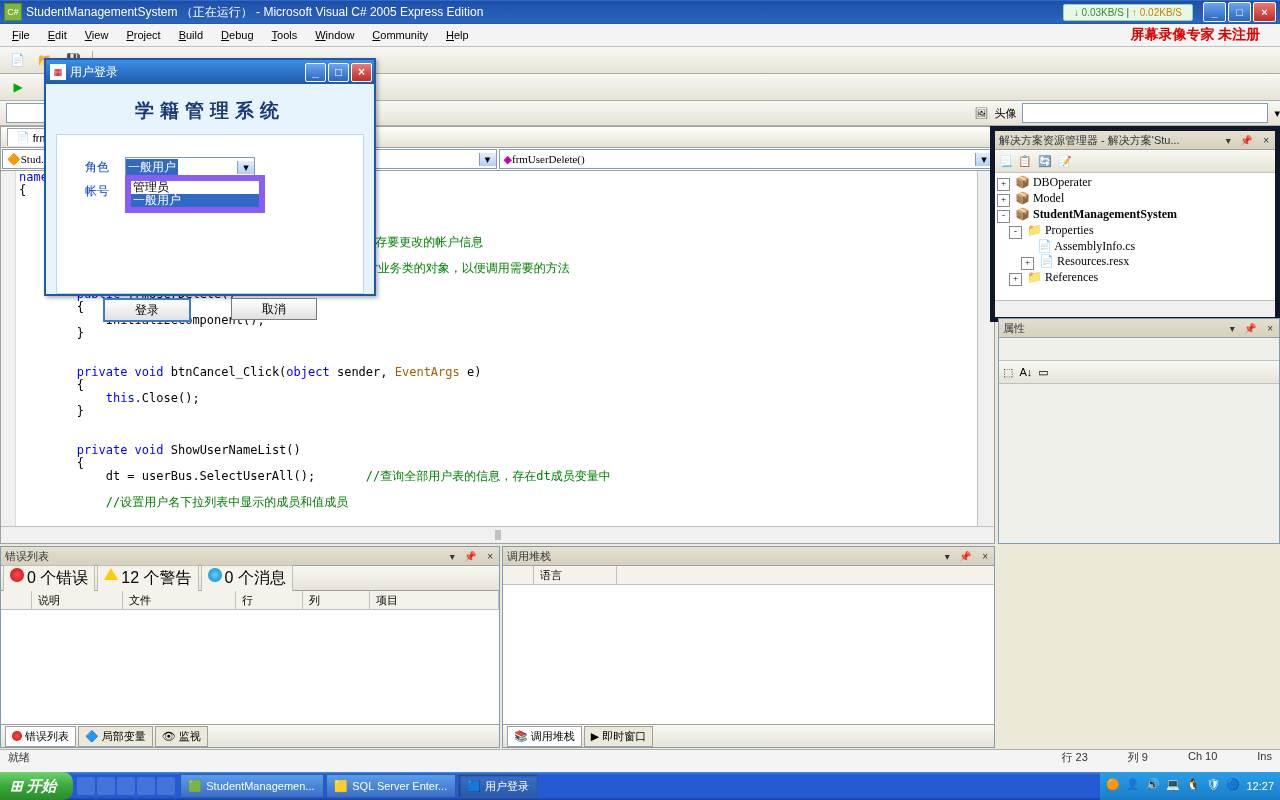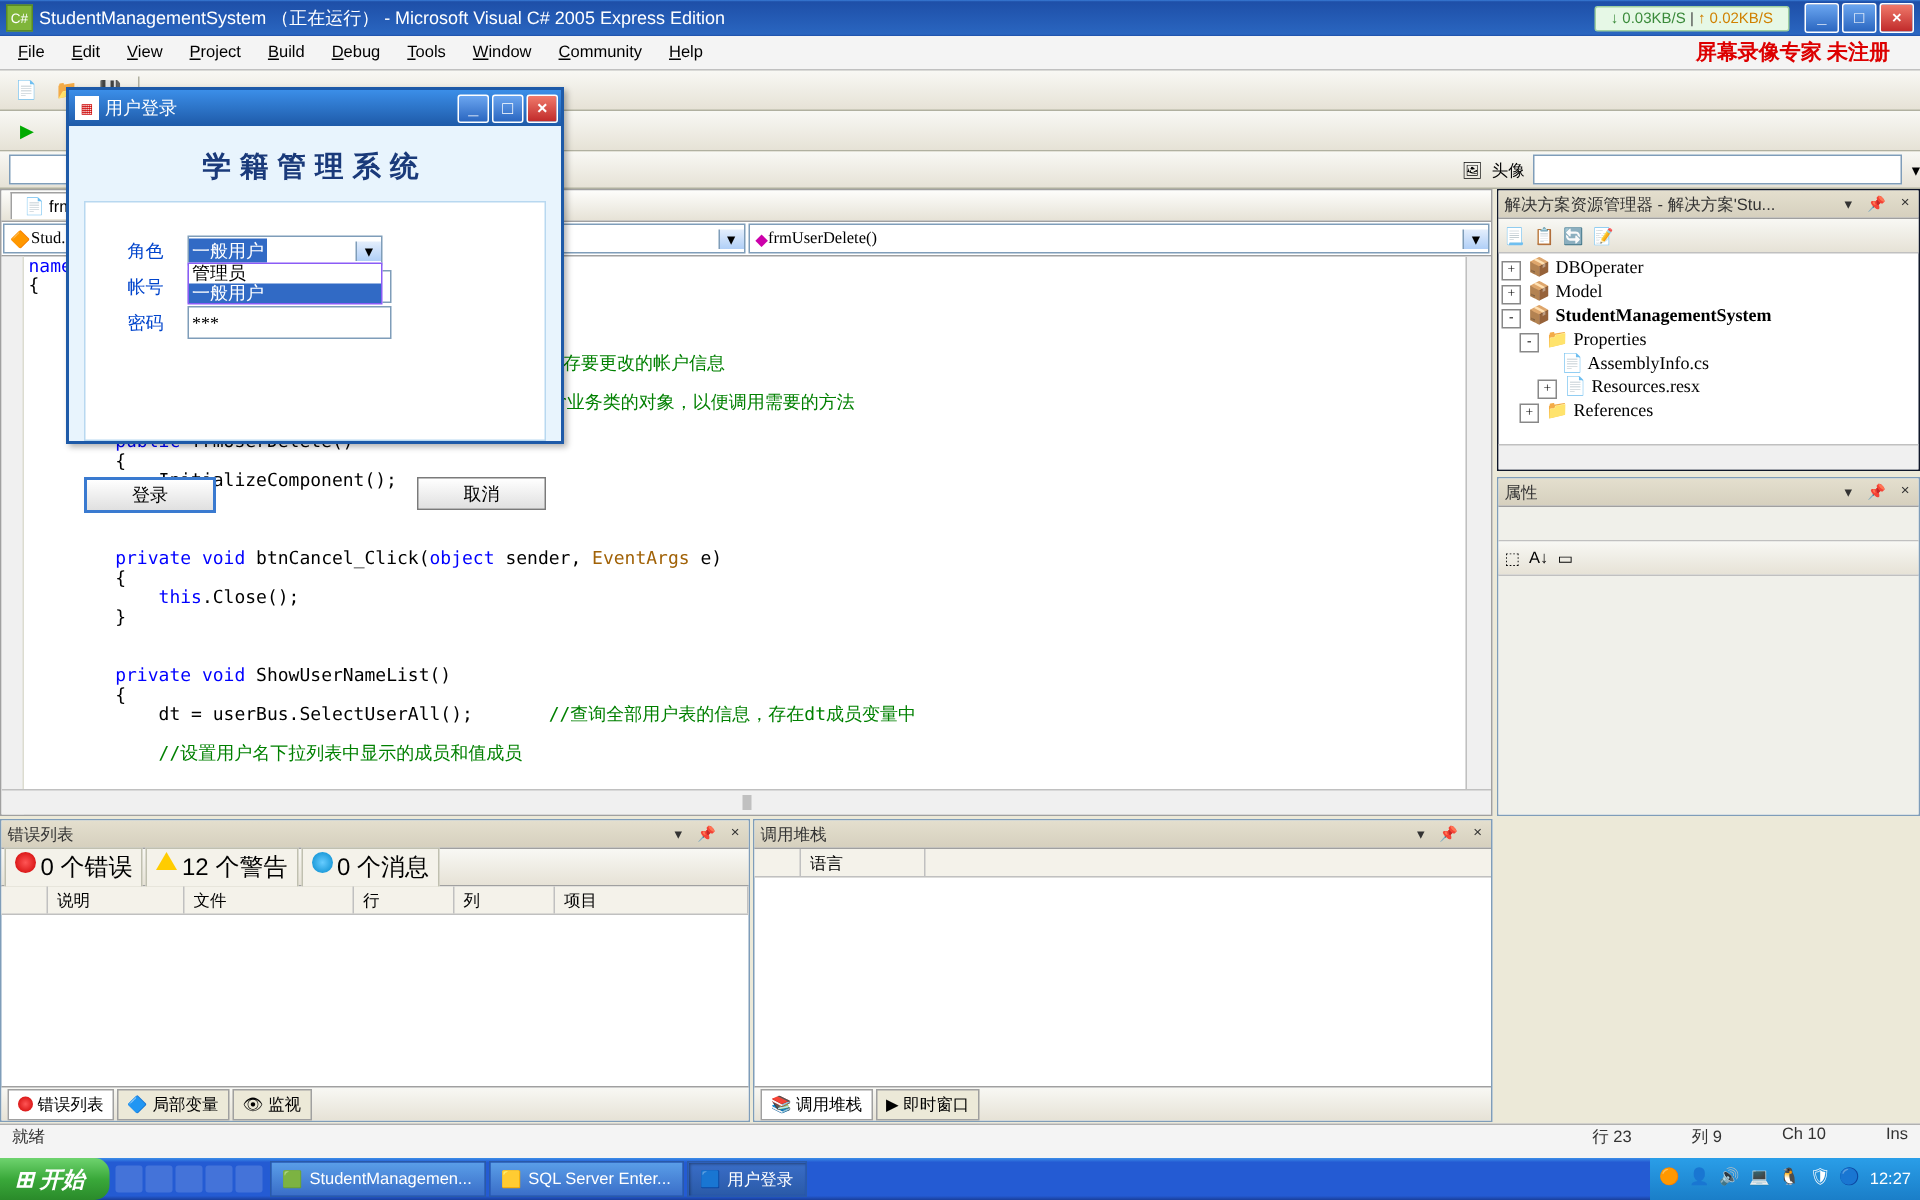--- a/index.html
+++ b/index.html
@@ -32,21 +32,21 @@
 .edcombos .cbx .dra{margin-left:auto;width:16px;text-align:center;background:linear-gradient(#e4eefc,#b0cff7);border-left:1px solid #7f9db9}
 .code{flex:1;overflow:hidden;position:relative}
 .code .gutter{position:absolute;left:0;top:0;bottom:0;width:14px;background:#f0f0f0;border-right:1px solid #dcdcd0}
 .code pre{position:absolute;left:18px;top:0;right:0;margin:0;font-family:NSimSun,Consolas,monospace;font-size:12px;line-height:13px;white-space:pre}
 .code .scroll{position:absolute;right:0;top:0;bottom:16px;width:16px;background:#f0f0f0;border-left:1px solid #c0c0c0}
 .code .hscroll{position:absolute;left:0;right:0;bottom:0;height:16px;background:#f0f0f0;border-top:1px solid #c0c0c0;display:flex;align-items:center;justify-content:center}
 .code .hscroll .thumb{width:6px;height:10px;background:#c0c0c0}
 .kw{color:#0000ff}
 .cm{color:#008000}
 .tp{color:#a16207}
-.solexp{position:absolute;right:0;top:0;width:280px;height:186px;border:1px solid #0f172a;background:#fff;display:flex;flex-direction:column}
+.solexp{position:absolute;right:0;top:0;width:280px;height:186px;border:5px solid #0f172a;background:#fff;display:flex;flex-direction:column}
 .panehdr{height:18px;background:linear-gradient(#e4dfce,#d6d0be);border-bottom:1px solid #a0a0a0;display:flex;align-items:center;padding-left:4px;font-size:11px;color:#333}
 .panehdr .pctl{margin-left:auto;display:flex;gap:2px;padding-right:2px;font-size:10px}
 .panehdr .pctl span{padding:0 3px;border:1px solid transparent}
 .panetb{height:22px;background:linear-gradient(#f8f8f4,#e6e2d6);border-bottom:1px solid #c0c0c0;display:flex;align-items:center;gap:6px;padding-left:4px}
 .tree{flex:1;overflow:hidden;font-family:NSimSun,SimSun;font-size:12px;padding:2px;line-height:15px}
 .tree .nd{white-space:nowrap}
 .tree .nd .tw{display:inline-block;width:11px;height:11px;border:1px solid #888;text-align:center;line-height:9px;font-size:9px;margin-right:2px;background:#fff}
 .tree .bold{font-weight:bold}
 .tree .hs{position:absolute;bottom:0;left:0;right:0;height:16px;background:#f0f0f0;border-top:1px solid #c0c0c0}
 .proppane{position:absolute;right:0;top:192px;width:280px;height:224px;border:1px solid #7f9db9;background:#fff;display:flex;flex-direction:column}
@@ -77,24 +77,24 @@
 .dialog .dtitle .db div{width:19px;height:17px;border:1px solid #fff;border-radius:2px;display:flex;align-items:center;justify-content:center;font-weight:bold}
 .dialog .dtitle .db .dmin,.dialog .dtitle .db .dmax{background:linear-gradient(#6ba6f0,#2a66c0)}
 .dialog .dtitle .db .dcls{background:linear-gradient(#f07a6b,#c02a2a)}
 .dialog .dbody{padding:8px 10px}
 .dialog .dh1{text-align:center;font-family:SimSun;font-size:19px;letter-spacing:6px;color:#1a3a7a;font-weight:bold;padding:6px 0 10px}
 .dialog .dpanel{background:#fff;border:1px solid #b8d8f0;height:118px;padding:20px 28px;position:relative}
 .dialog .drow{display:flex;align-items:center;height:24px}
 .dialog .dlbl{width:40px;color:#0044cc;font-size:12px}
 .dialog .dctrl{position:relative}
 .dialog select,.dialog input{width:130px;height:18px;border:1px solid #7f9db9;font-size:12px;font-family:SimSun}
-.dialog .dropopen{position:absolute;left:0;top:18px;width:128px;background:#fff;border:1px solid #8b5cf6;z-index:10}
+.dialog .dropopen{position:absolute;left:0;top:18px;width:128px;background:#fff;border:6px solid #8b5cf6;z-index:10}
 .dialog .dropopen div{padding:0 2px;font-size:12px;font-family:SimSun;line-height:13px}
 .dialog .dropopen .sel{background:#316ac5;color:#fff}
-.dialog .dbtns{display:flex;gap:40px;justify-content:space-between;margin-top:24px}
+.dialog .dbtns{display:flex;gap:40px;justify-content:center;margin-top:4px}
 .dialog .dbtn{width:84px;height:20px;background:linear-gradient(#fff,#e0e0e0);border:1px solid #7a7a7a;font-size:12px;display:flex;align-items:center;justify-content:center}
 .dialog .dbtn.primary{border:2px solid #3a7ad0}
 .ic{display:inline-block;width:14px;height:14px}
 .ic-err{background:radial-gradient(#f55,#c00);border-radius:50%}
 .ic-wrn{width:0;height:0;border-left:7px solid transparent;border-right:7px solid transparent;border-bottom:12px solid #fc0}
 .ic-inf{background:radial-gradient(#6cf,#08c);border-radius:50%}
 </style>
 </head>
 <body>
 
@@ -396,23 +396,19 @@
           <div class="dropopen">
             <div>管理员</div>
             <div class="sel">一般用户</div>
           </div>
         </div>
       </div>
       <div class="drow">
         <div class="dlbl">帐号</div>
         <input value="" style="">
       </div>
-      <div class="drow">
-        <div class="dlbl">密码</div>
-        <input value="***" style="">
-      </div>
     </div>
     <div class="dbtns">
       <div class="dbtn primary">登录</div>
       <div class="dbtn">取消</div>
     </div>
   </div>
 </div>
 
 </body></html>

